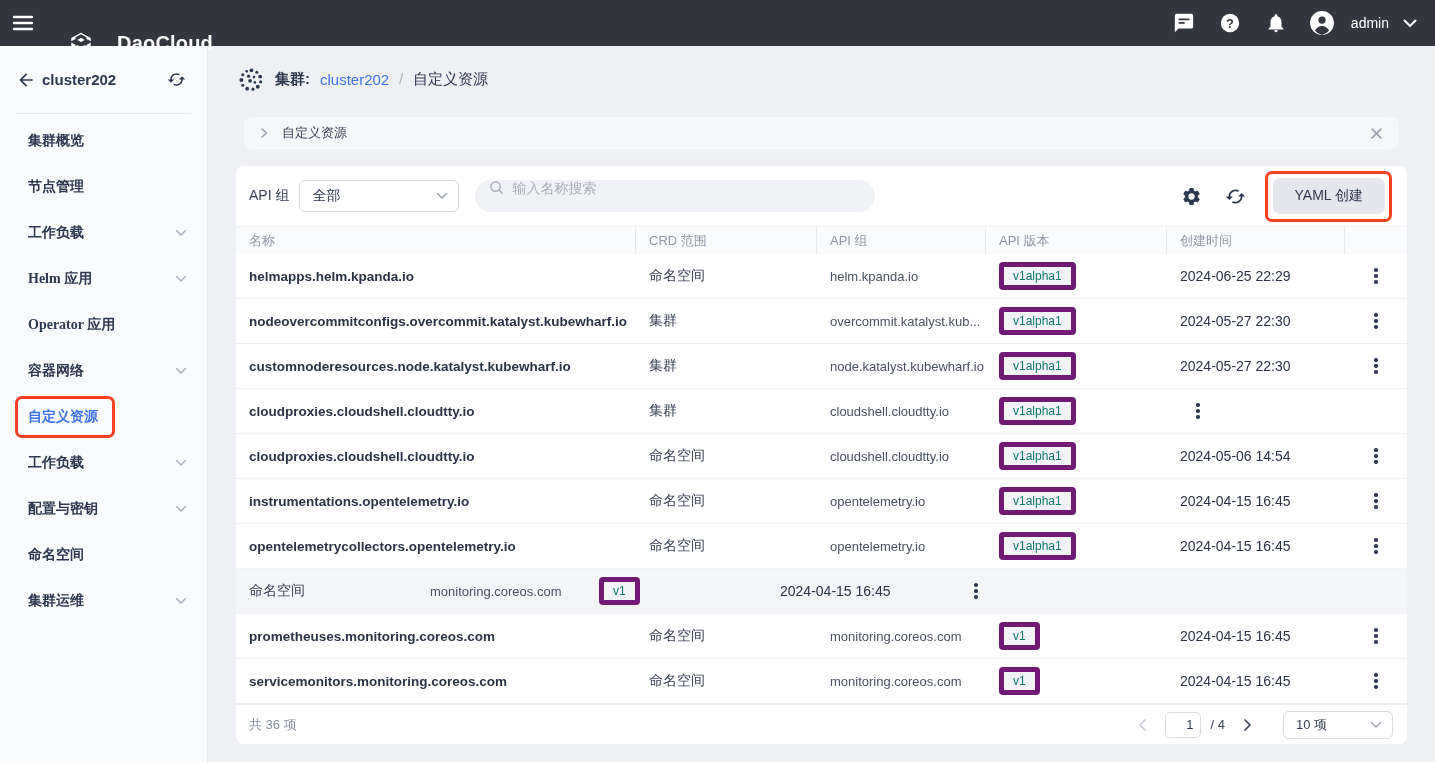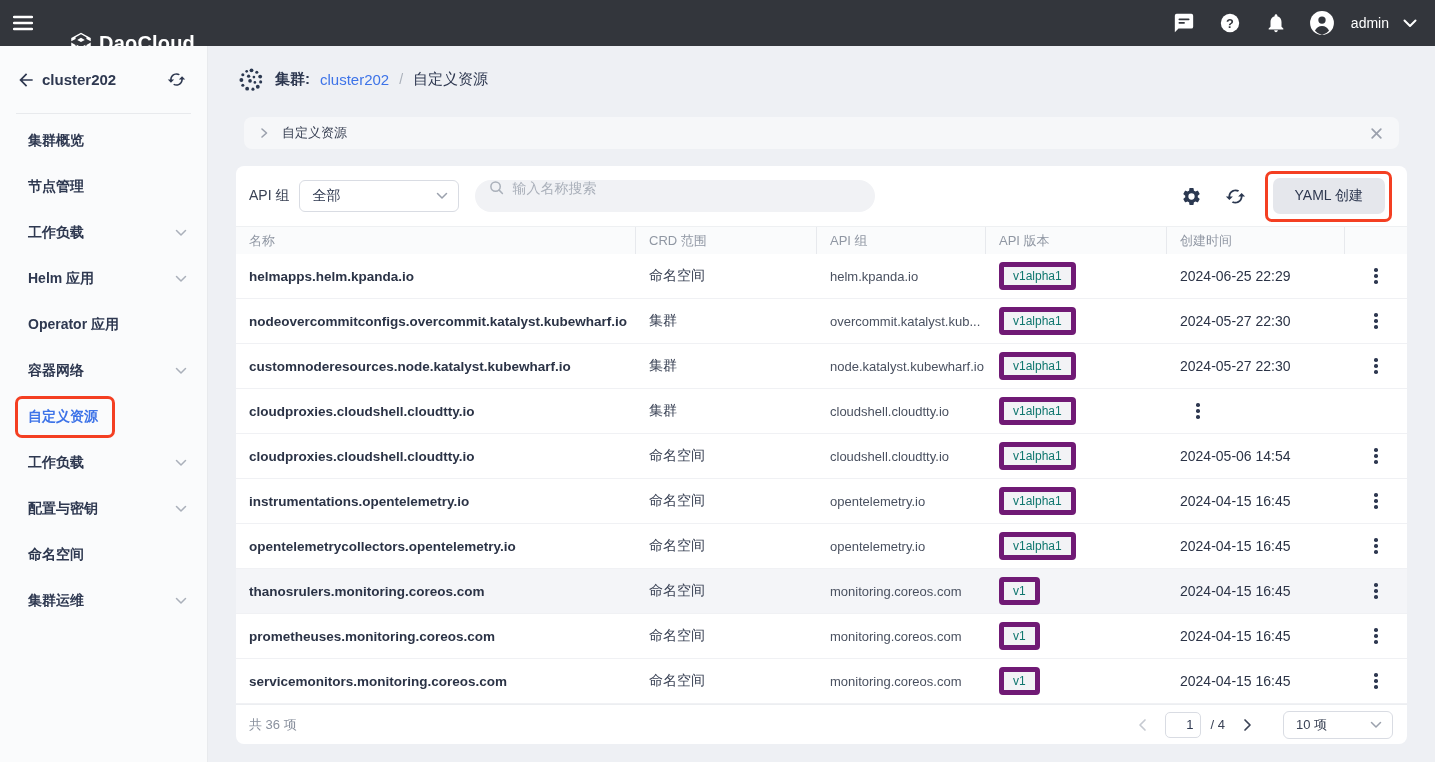--- a/index.html
+++ b/index.html
@@ -5,35 +5,35 @@
   * { margin:0; padding:0; box-sizing:border-box; }
   html,body { width:1435px; height:762px; overflow:hidden;
     font-family:"Liberation Sans","DejaVu Sans",sans-serif;
     background:#eef0f4; color:#2e3850; }
 
   
   .topbar { position:absolute; left:0; top:0; width:1435px; height:46px;
     background:#33363c; display:flex; align-items:center; }
   .hamburger { width:46px; height:46px; display:flex; align-items:center; justify-content:center; cursor:pointer; }
   .hamburger svg { display:block; }
-  .brand { display:flex; align-items:center; gap:5px; margin-left:22px; cursor:pointer;margin-top:41px; }
+  .brand { display:flex; align-items:center; gap:23px; margin-left:22px; cursor:pointer;margin-top:41px; }
   .brand-name { color:#fff; font-size:20px; font-weight:700; letter-spacing:.2px; }
   .topbar-right { margin-left:auto; display:flex; align-items:center; gap:8px; padding-right:18px; }
   .tb-icon { width:38px; height:38px; display:flex; align-items:center; justify-content:center; cursor:pointer; }
   .admin-label { color:#fff; font-size:14px; margin:0 6px 0 2px; }
 
   
   .sidebar { position:absolute; left:0; top:46px; width:208px; height:716px;
     background:#fafbfc; border-right:1px solid #e8eaed; }
   .sidebar-head { height:67px; display:flex; align-items:center; padding:0 18px 0 12px; }
   .back-btn { width:28px; height:28px; display:flex; align-items:center; justify-content:center; cursor:pointer; }
   .cluster-name { font-size:15px; font-weight:700; margin-left:2px; }
   .swap-btn { margin-left:auto; width:26px; height:26px; display:flex; align-items:center; justify-content:center; cursor:pointer; }
   .sidebar-divider { height:1px; background:#e8eaed; margin:0 16px; }
-  .menu { padding-top:4px; }
+  .menu { padding-top:4px;font-family:Liberation Serif, serif; }
   .menu-item { position:relative; height:46px; display:flex; align-items:center;
     padding:0 20px 0 28px; font-size:14px; font-weight:600; color:#2e3850; cursor:pointer; }
   .menu-item .chev { margin-left:auto; display:flex; }
   .menu-item.active { color:#3d73e8; }
   .annot-box { position:absolute; border:3px solid #f43f22; border-radius:7px; pointer-events:none; }
   .menu-annot { left:15px; top:2px; width:100px; height:42px; }
 
   
   .main { position:absolute; left:208px; top:46px; width:1227px; height:716px; }
   .breadcrumb { display:flex; align-items:center; gap:10px; padding:18px 9px 0 30px; height:48px; }
@@ -440,21 +440,20 @@
           <div class="td c-created">2024-04-15 16:45</div>
           <div class="td c-actions">
             <div class="kebab">
               <i></i>
               <i></i>
               <i></i>
             </div>
           </div>
         </div>
         <div class="trow hovered">
-          <div class="td c-name">thanosrulers.monitoring.coreos.com</div>
           <div class="td c-scope">命名空间</div>
           <div class="td c-group">monitoring.coreos.com</div>
           <div class="td c-version">
             <span class="badge">v1</span>
           </div>
           <div class="td c-created">2024-04-15 16:45</div>
           <div class="td c-actions">
             <div class="kebab">
               <i></i>
               <i></i>

